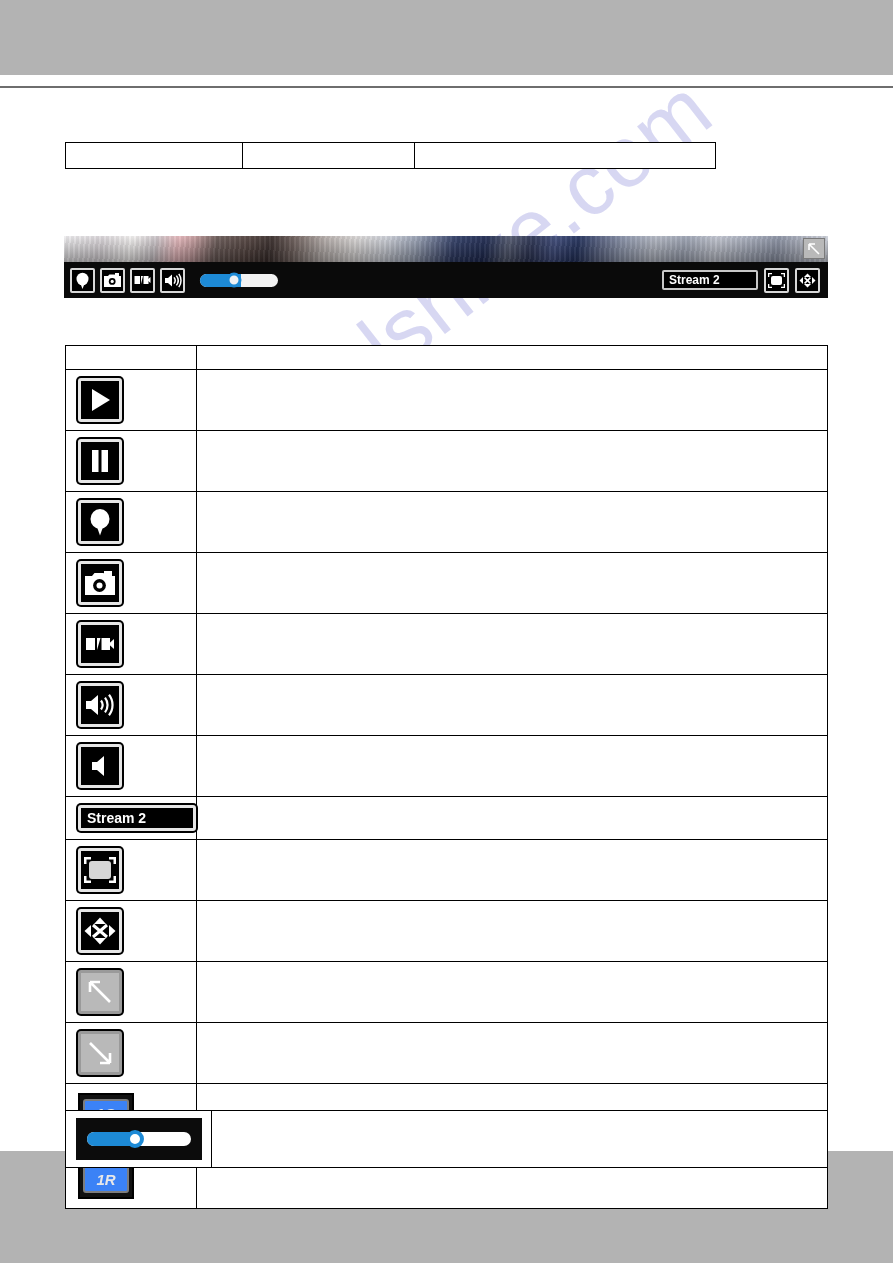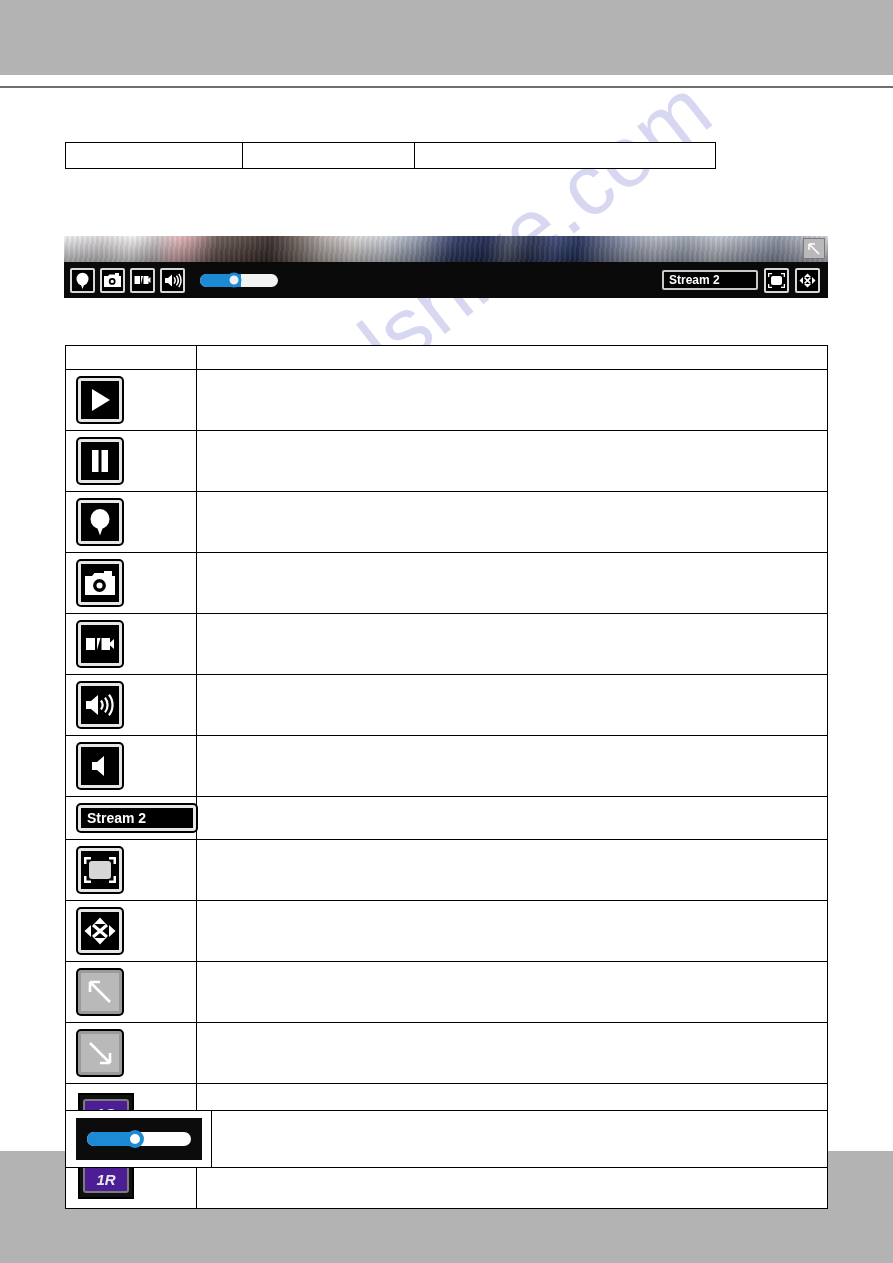--- a/index.html
+++ b/index.html
@@ -155,21 +155,21 @@
     font-family:"Liberation Sans", sans-serif;
   }
 
   .sw-stack {
     width:52px; background:#111; padding:4px 3px;
     display:flex; flex-direction:column; gap:5px;
     margin:6px 0 6px 6px;
     box-shadow:0 0 0 2px #000;
   }
   .sw-stack .pill {
-    height:28px; background:#4c1d95;
+    height:28px; background:#3b82f6;
     border:2px solid #7d7d7d; border-radius:3px;
     color:#e8e8e8; font-size:15px; font-weight:bold; font-style:italic;
     display:flex; align-items:center; justify-content:center;
     font-family:"Liberation Sans", sans-serif;
   }
 
   .sw-slider {
     width:126px; height:42px; background:#0c0c0c;
     display:flex; align-items:center; justify-content:center;
     margin:2px 0 2px 4px;

